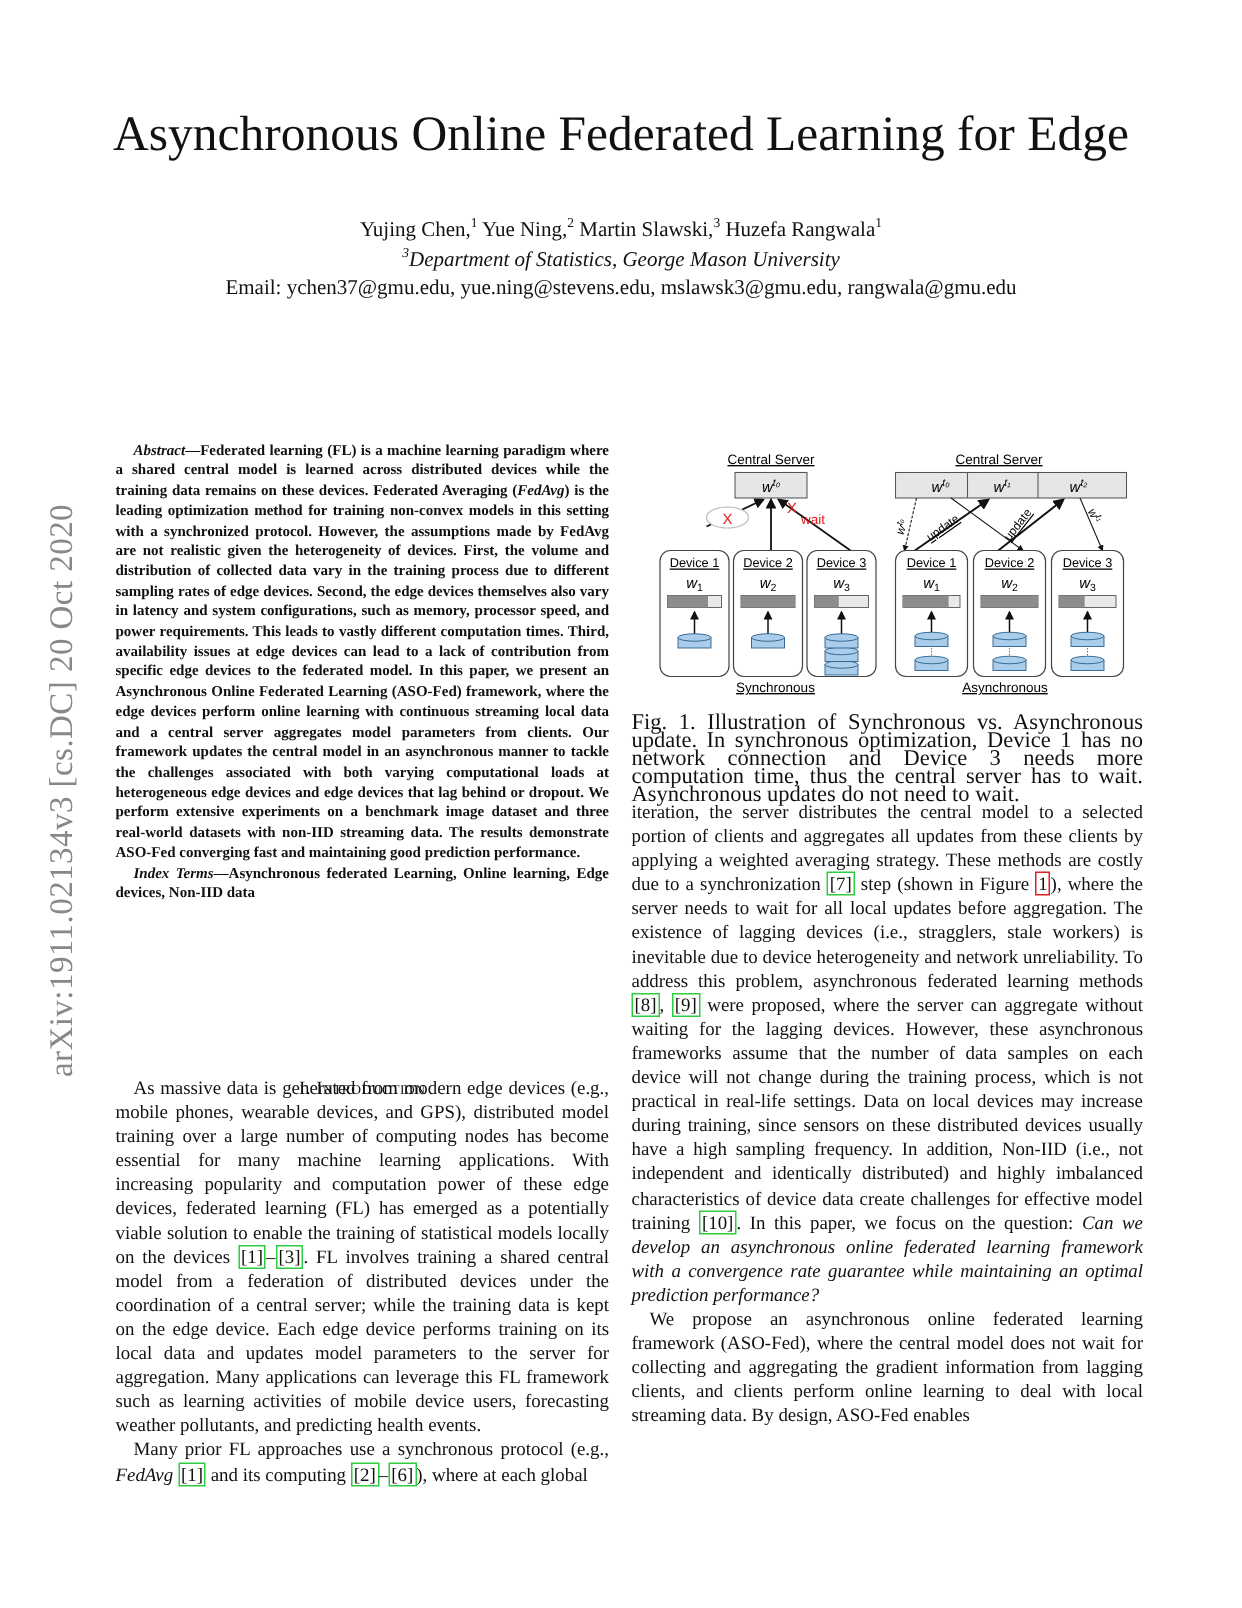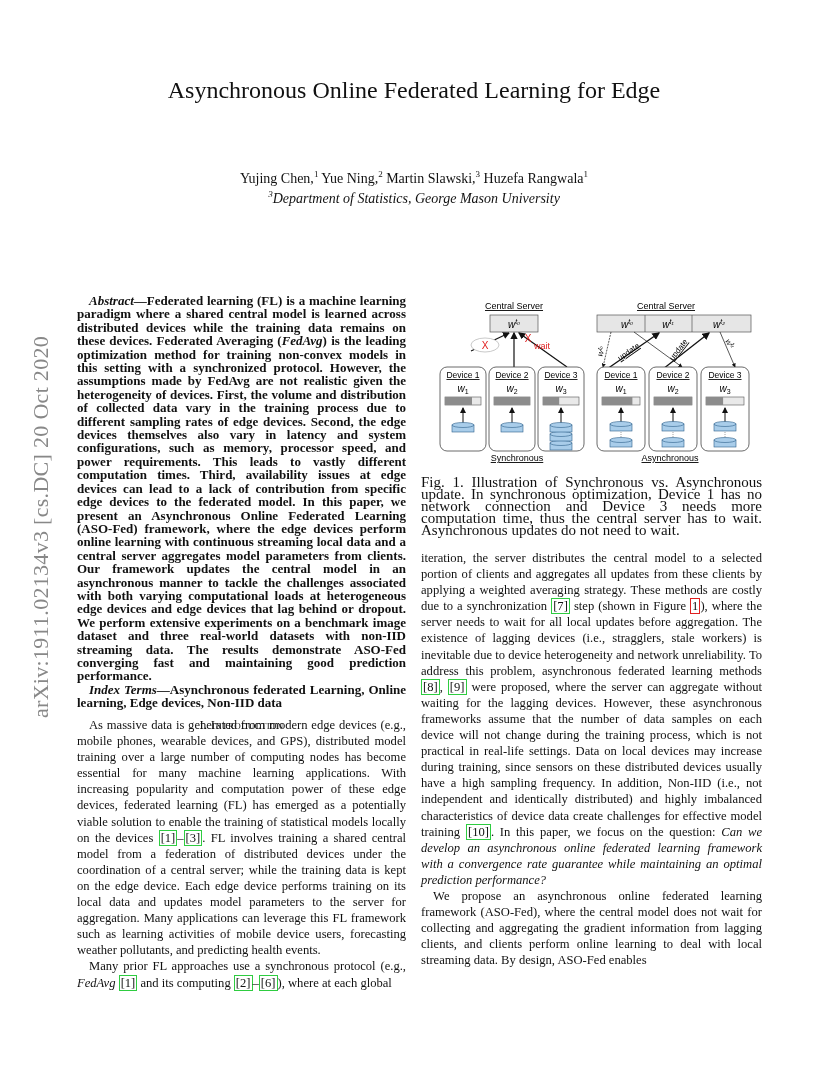--- a/index.html
+++ b/index.html
@@ -1,30 +1,30 @@
 <!DOCTYPE html>
 <html><head>
 <meta charset="utf-8">
 <style>
   html, body { margin:0; padding:0; background:#fff; }
   body { width:828px; height:1072px; position:relative; overflow:hidden;
          font-family:"Liberation Serif","DejaVu Serif",serif; color:#111; }
   .title { position:absolute; left:0; width:828px; top:70px; text-align:center;
-           font-size:24px; line-height:40px; }
-  .authors { position:absolute; left:0; width:828px; top:169px; text-align:center;
+           font-size:33px; line-height:40px; }
+  .authors { position:absolute; left:0; width:828px; top:144px; text-align:center;
              font-size:14px; line-height:19.5px; }
   .authors .it { font-style:italic; }
   sup { font-size:9px; vertical-align:super; line-height:0; }
   .arxiv { position:absolute; left:-197px; top:512px; width:480px; height:30px;
            transform:rotate(-90deg); text-align:center; font-size:22px;
            color:#888; letter-spacing:0.3px; }
   .col { position:absolute; font-size:12.6px; line-height:16.1px; text-align:justify; }
   .colL { left:77px; width:329px; }
-  .colR { left:421px; width:341px;margin-top:17px; }
-  .abstract { top:294px; font-weight:bold; font-size:13px; line-height:13.4px; }
+  .colR { left:421px; width:341px; }
+  .abstract { top:294px; font-weight:bold; font-size:10px; line-height:13.4px; }
   .abstract p { margin:0; text-indent:12px; }
   .abstract .lab { font-style:italic; }
   .sec { position:absolute; left:77px; width:329px; top:718px; text-align:center;
          font-size:12.6px; letter-spacing:0.3px; }
   .sec .sc { font-variant:small-caps; }
   .intro { top:717px; }
   .intro p, .rtext p { margin:0; text-indent:12px; }
   .ref { border:1px solid #2ecc40; padding:0 1px; }
   .ref.red { border-color:#e02020; }
   .caption { position:absolute; left:421px; width:341px; top:476px;
@@ -42,20 +42,21 @@
 </div>
 
 <div class="authors">
   <div>
     <span>Yujing Chen,</span><sup>1</sup>
     <span>Yue Ning,</span><sup>2</sup>
     <span>Martin Slawski,</span><sup>3</sup>
     <span>Huzefa Rangwala</span><sup>1</sup>
   </div>
   <div class="it"><sup>3</sup><span>Department of Statistics, George Mason University</span></div>
+  <div>Email: ychen37@gmu.edu, yue.ning@stevens.edu, mslawsk3@gmu.edu, rangwala@gmu.edu</div>
 </div>
 
 <div class="arxiv">arXiv:1911.02134v3  [cs.DC]  20 Oct 2020</div>
 
 <div class="col colL abstract">
   <p><span class="lab">Abstract</span><span>—</span><span>Federated learning (FL) is a machine learning paradigm where a shared central model is learned across distributed devices while the training data remains on these devices. Federated Averaging (</span><span class="lab">FedAvg</span><span>) is the leading optimization method for training non-convex models in this setting with a synchronized protocol. However, the assumptions made by FedAvg are not realistic given the heterogeneity of devices. First, the volume and distribution of collected data vary in the training process due to different sampling rates of edge devices. Second, the edge devices themselves also vary in latency and system configurations, such as memory, processor speed, and power requirements. This leads to vastly different computation times. Third, availability issues at edge devices can lead to a lack of contribution from specific edge devices to the federated model. In this paper, we present an Asynchronous Online Federated Learning (ASO-Fed) framework, where the edge devices perform online learning with continuous streaming local data and a central server aggregates model parameters from clients. Our framework updates the central model in an asynchronous manner to tackle the challenges associated with both varying computational loads at heterogeneous edge devices and edge devices that lag behind or dropout. We perform extensive experiments on a benchmark image dataset and three real-world datasets with non-IID streaming data. The results demonstrate ASO-Fed converging fast and maintaining good prediction performance.</span></p>
   <p><span class="lab">Index Terms</span><span>—</span><span>Asynchronous federated Learning, Online learning, Edge devices, Non-IID data</span></p>
 </div>
 
 <div class="sec"><span>I.</span> <span class="sc">Introduction</span></div>

